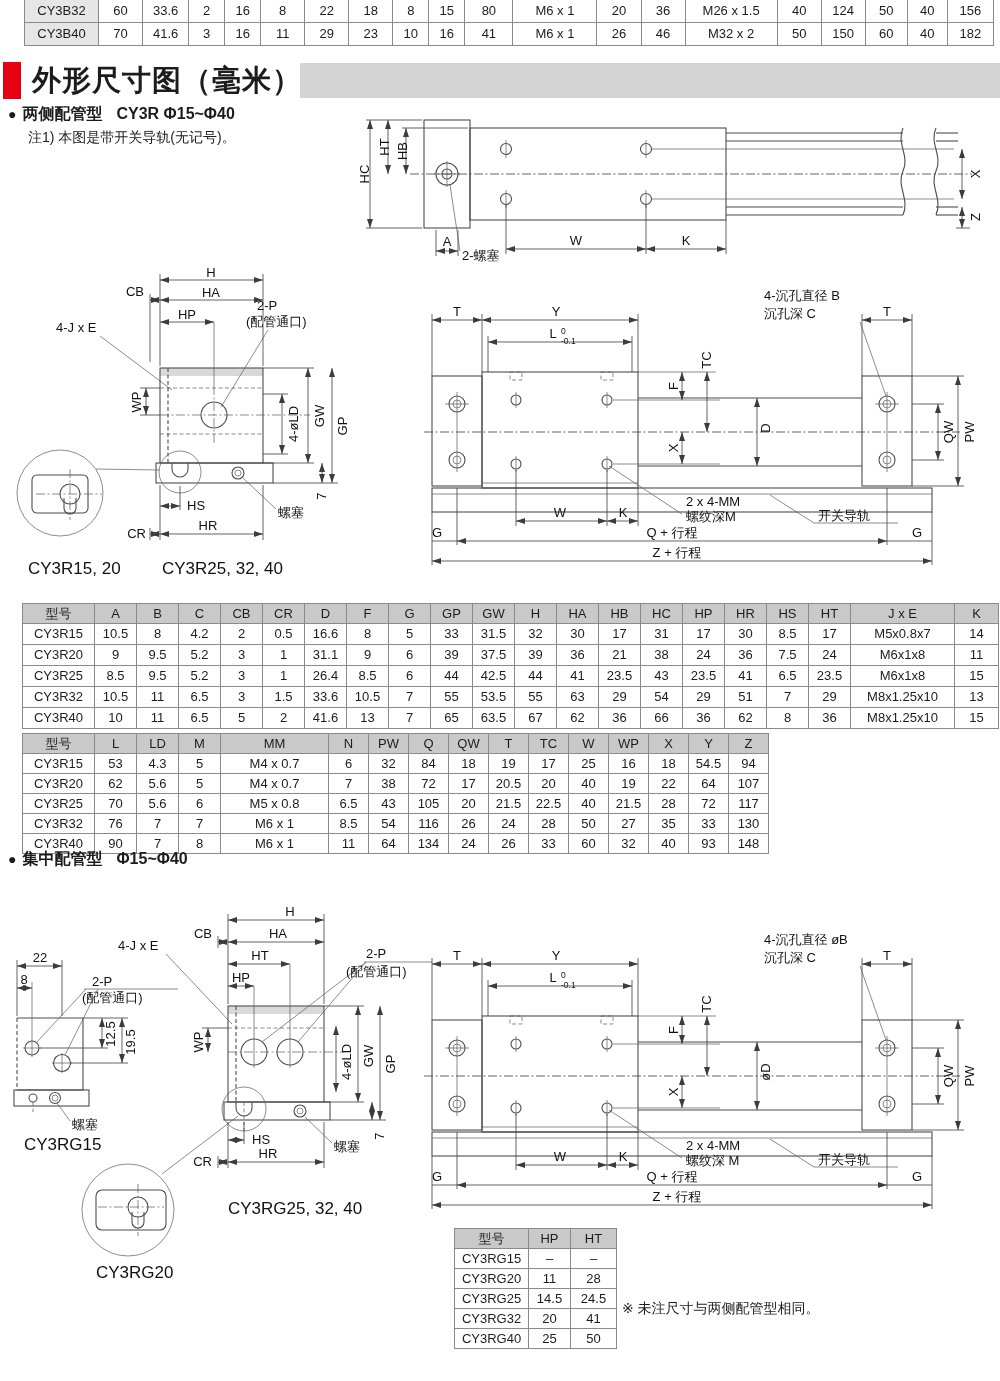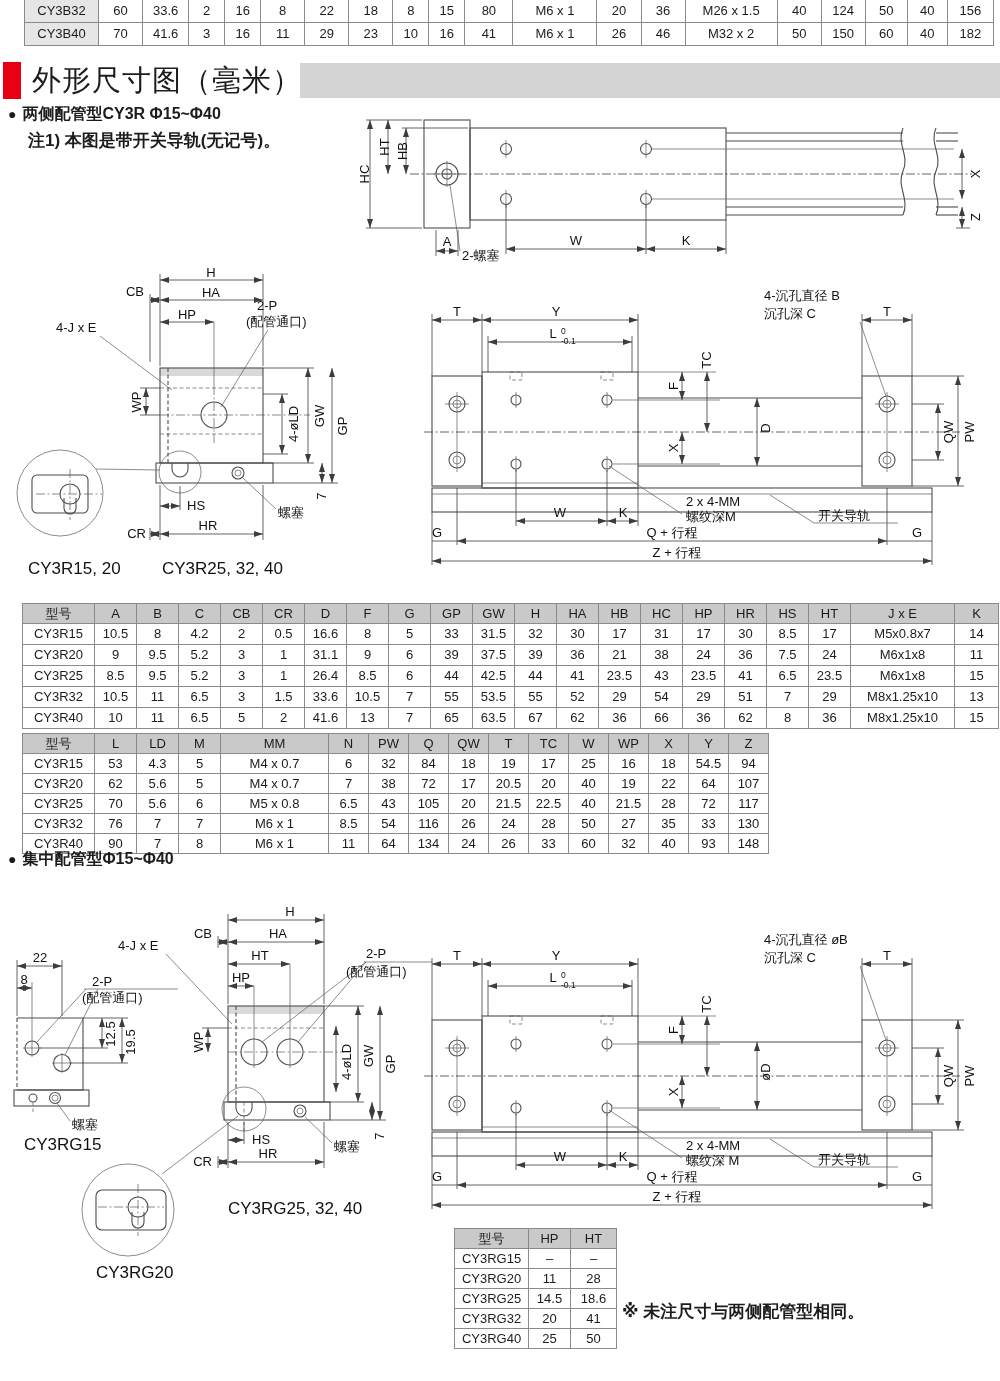--- a/index.html
+++ b/index.html
@@ -10,26 +10,26 @@
   table { border-collapse:collapse; table-layout:fixed;margin-left:9px; }
   td,th { border:1px solid #8a8a8a; font-size:13px; font-weight:normal; text-align:center;
           padding:0; height:19px; line-height:19px; white-space:nowrap; overflow:hidden; }
   th { background:#c9c9c9; }
   .toptable td { height:22px; line-height:22px; }
   .toptable .model { background:#e6e6e6; }
   .t1 td, .t2 td { height:20px; line-height:20px; }
   .t2 td { height:19px; line-height:19px; }
   
   .red-block { background:#e60012; width:18px; height:37px; }
-  .page-title { font-size:29px; font-weight:normal; letter-spacing:1px; }
+  .page-title { font-size:29px; font-weight:bold; letter-spacing:1px; }
   .gray-bar { background:#d4d4d4; height:35px; }
   .sec-head { font-size:16px; font-weight:bold; }
   .sec-head .bullet { font-size:14px; margin-right:6px; }
-  .sec-head .spec { }
-  .note { font-size:17px;font-weight:bold; }
+  .sec-head .spec { margin-left:14px; }
+  .note { font-size:14px; }
   
   svg { overflow:visible; }
   svg text { font-family:"Liberation Sans","DejaVu Sans",sans-serif; font-size:13px; fill:#111; }
   .cap  { font-size:17px; }
   .sm   { font-size:8.5px; }
   .ln   { fill:none; stroke:#4d4d4d; stroke-width:1.1; }
   .thin { fill:none; stroke:#5a5a5a; stroke-width:0.7; }
   .dim  { fill:none; stroke:#3c3c3c; stroke-width:0.8; }
   .dash { stroke-dasharray:4 2.5; }
   .cd   { stroke-dasharray:9 2.5 2 2.5; }
@@ -510,21 +510,21 @@
         <td>11</td>
         <td>6.5</td>
         <td>3</td>
         <td>1.5</td>
         <td>33.6</td>
         <td>10.5</td>
         <td>7</td>
         <td>55</td>
         <td>53.5</td>
         <td>55</td>
-        <td>52</td>
+        <td>63</td>
         <td>29</td>
         <td>54</td>
         <td>29</td>
         <td>51</td>
         <td>7</td>
         <td>29</td>
         <td>M8x1.25x10</td>
         <td>13</td>
       </tr>
       <tr>
@@ -949,21 +949,21 @@
         <td>–</td>
       </tr>
       <tr>
         <td class="model">CY3RG20</td>
         <td>11</td>
         <td>28</td>
       </tr>
       <tr>
         <td class="model">CY3RG25</td>
         <td>14.5</td>
-        <td>18.6</td>
+        <td>24.5</td>
       </tr>
       <tr>
         <td class="model">CY3RG32</td>
         <td>20</td>
         <td>41</td>
       </tr>
       <tr>
         <td class="model">CY3RG40</td>
         <td>25</td>
         <td>50</td>

